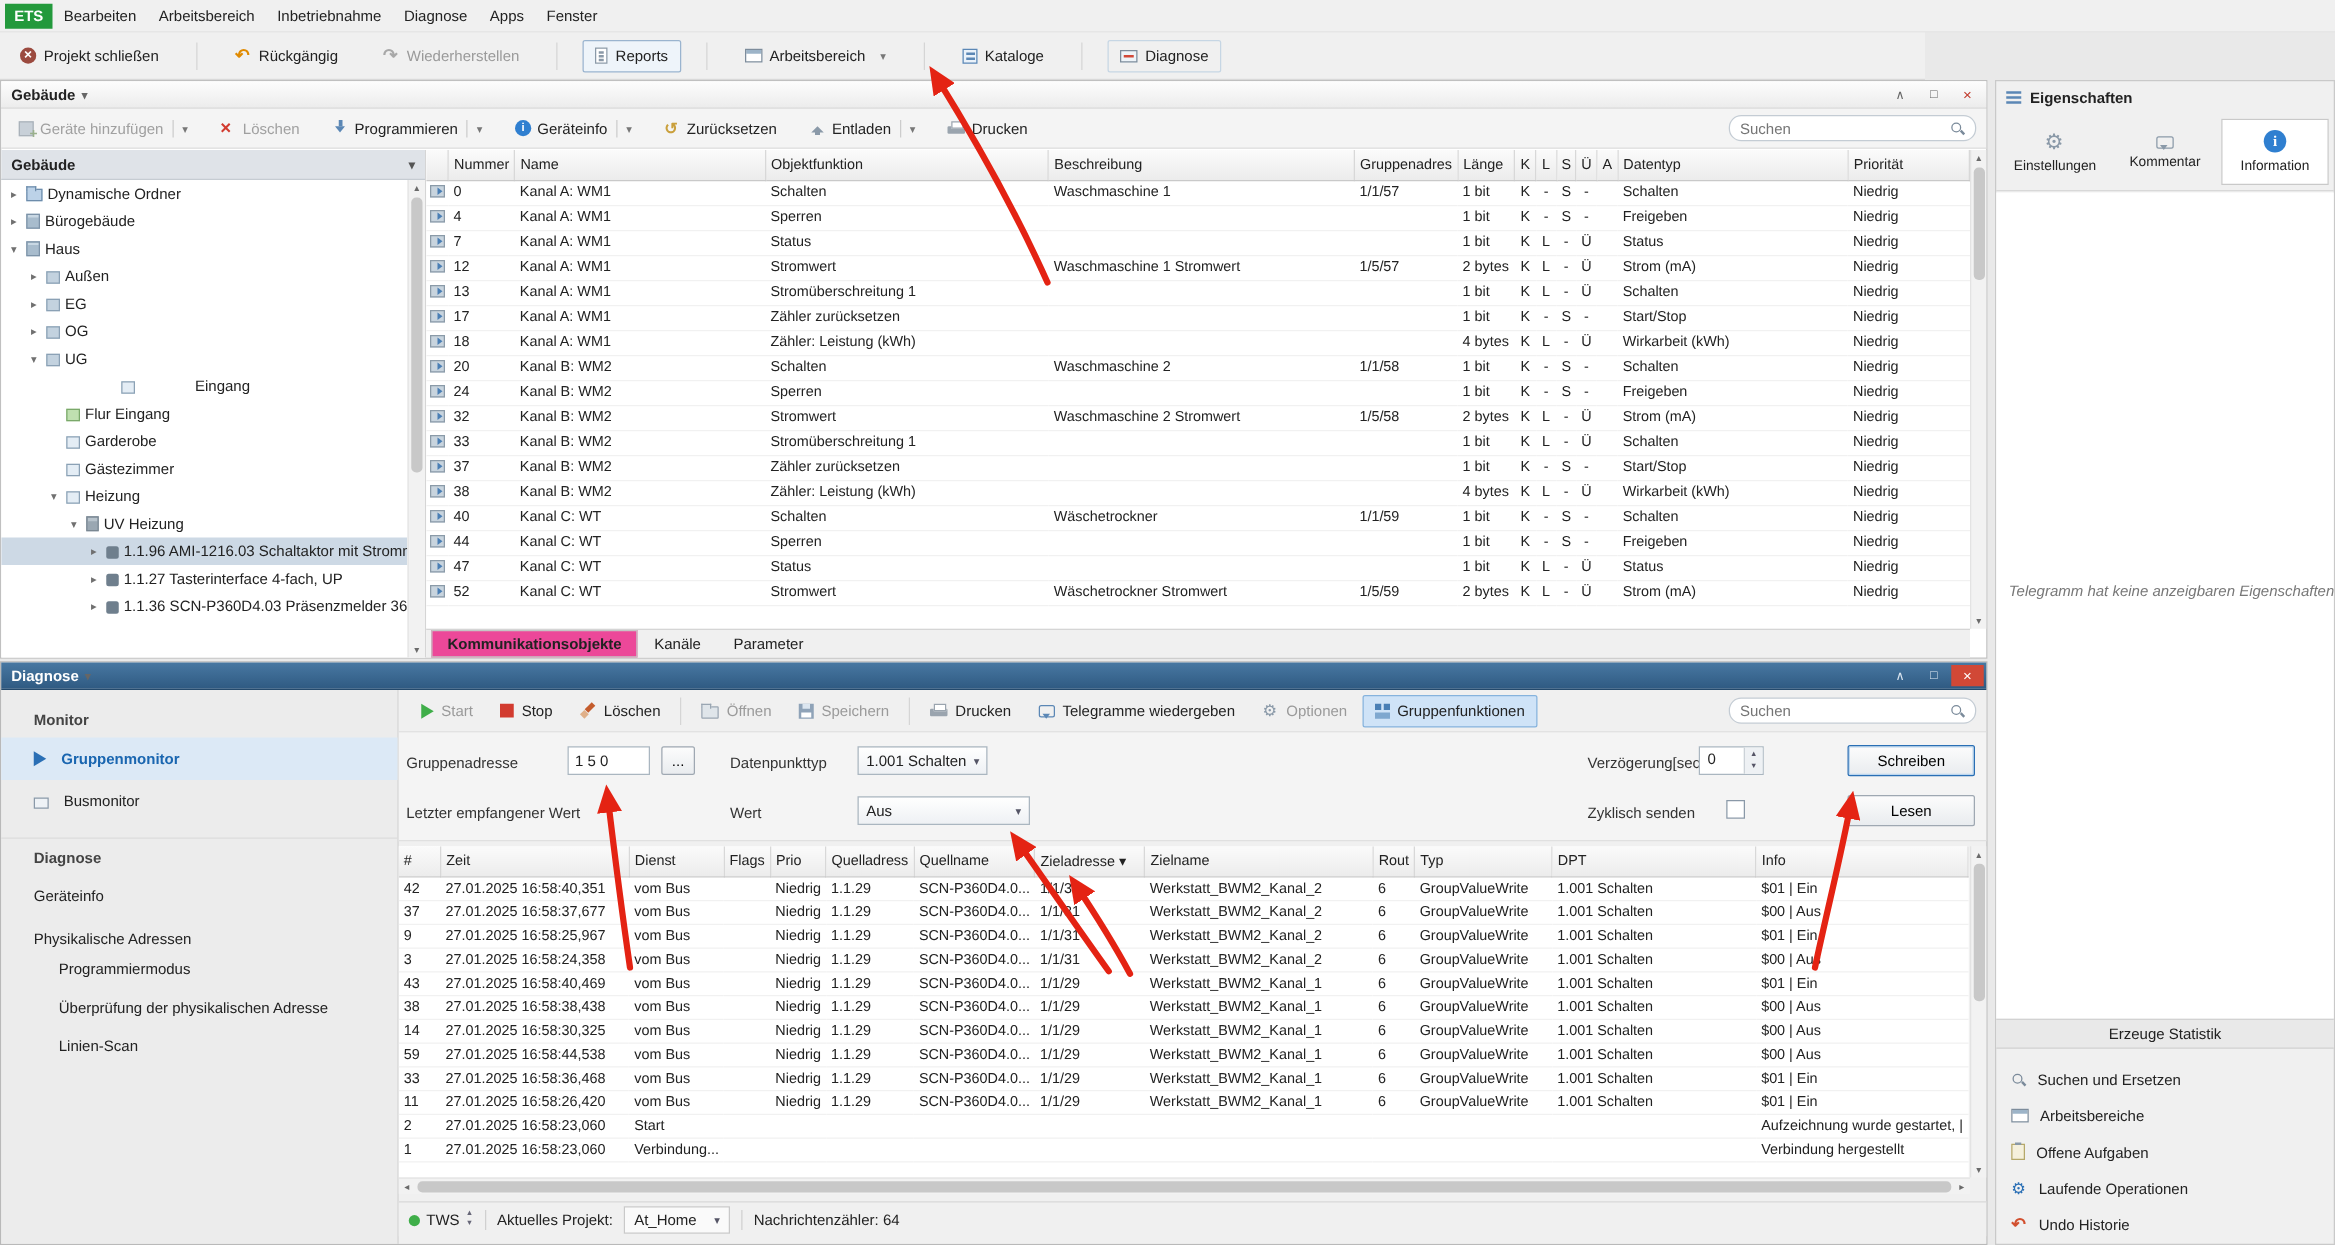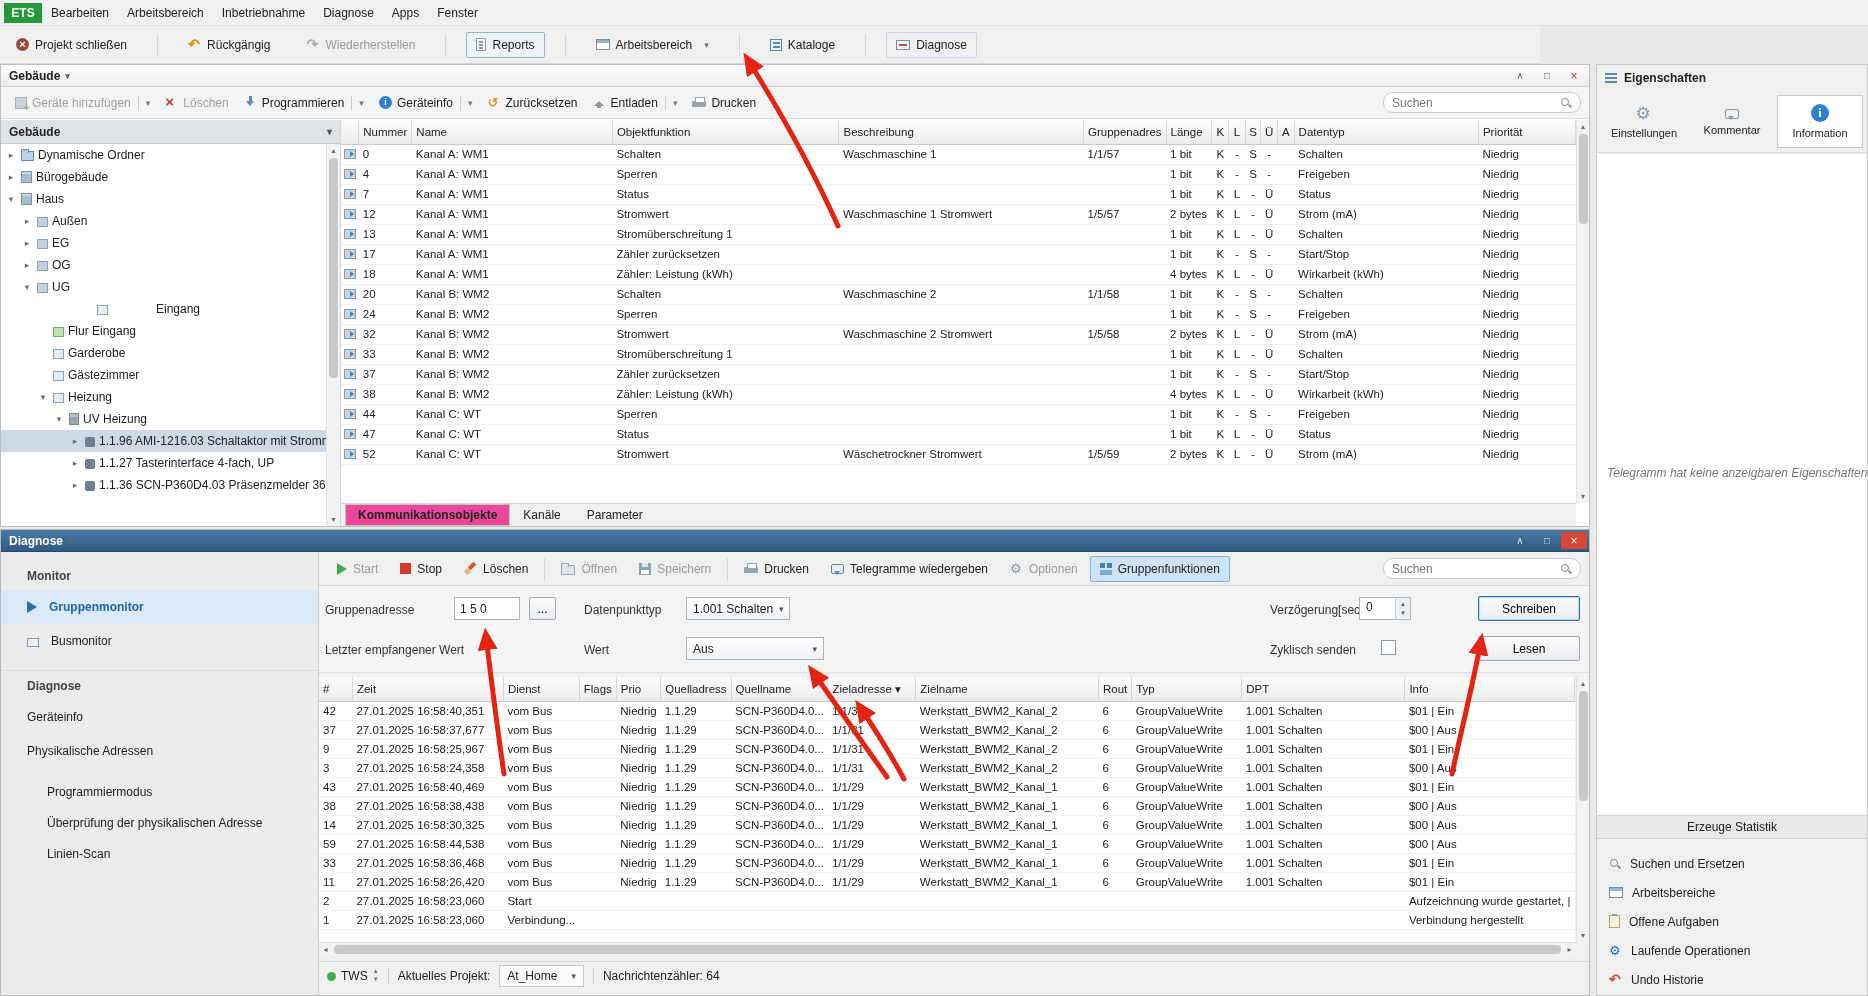--- a/index.html
+++ b/index.html
@@ -33,21 +33,21 @@
   background:linear-gradient(#fdfdfd,#ececec);border-bottom:1px solid #d0d0d0}
 .ph-title{font-weight:bold;display:flex;gap:5px;align-items:center}
 .ph-title .caret{font-size:9px;color:#666}
 .win-btns{margin-left:auto;display:flex;gap:1px}
 .wb{width:26px;height:17px;display:flex;align-items:center;justify-content:center;color:#666;font-size:10px;background:transparent}
 .wb.close{color:#c0392b;font-size:12px}
 
 
 #gebaeude{position:absolute;left:0;top:64px;width:1590px;height:463px;background:#fff;border:1px solid #c0c0c0}
 .g-toolbar{height:32px;display:flex;align-items:center;background:#f4f4f4;border-bottom:1px solid #ddd;padding:0 8px;gap:2px}
-#g-tools{display:flex;align-items:flex-start;gap:3px}
+#g-tools{display:flex;align-items:flex-start;gap:14px}
 .gtb{display:flex;align-items:center;gap:5px;padding:3px 6px}
 .gtb.dis .lbl{color:#a0a0a0}
 .gtb .split{width:1px;height:14px;background:#ccc;margin:0 2px}
 .searchbox{margin-left:auto;width:198px;height:21px;border:1px solid #c4ccd4;border-radius:10px;background:#fff;
   display:flex;align-items:center;padding:0 8px;gap:6px}
 .searchbox input{border:none;outline:none;flex:1;font:inherit;color:#555;background:transparent;min-width:0}
 .g-body{position:absolute;top:55px;left:0;right:0;bottom:0;display:flex}
 .tree-col{width:340px;border-right:1px solid #d5d5d5;position:relative;background:#fff}
 .tree-selector{height:24px;background:#dfe3e8;border-bottom:1px solid #c6ccd2;display:flex;align-items:center;
   padding:0 8px;font-weight:bold}
@@ -87,21 +87,21 @@
 #diagnose{position:absolute;left:0;top:529px;width:1590px;height:467px;background:#f0f0f0;border:1px solid #b9b9b9}
 #diagnose .panel-head{background:linear-gradient(#4878a2,#2f5a82);border-bottom:1px solid #24496b;color:#fff}
 #diagnose .wb{color:#dce6f0}
 #diagnose .wb.close{background:#d14836;color:#fff}
 .d-body{position:absolute;top:22px;left:0;right:0;bottom:0;display:flex}
 #d-sidebar{width:318px;background:#ececec;border-right:1px solid #d0d0d0;padding-top:8px}
 .sb-section{height:30px;display:flex;align-items:flex-end;padding:0 0 7px 26px;font-weight:bold;color:#444}
 .sb-section.later{margin-top:12px;border-top:1px solid #dcdcdc}
 .sb-item{height:34px;display:flex;align-items:center;gap:12px;padding-left:26px}
 .sb-item.sel{background:#dce9f6;color:#1a66b0;font-weight:bold}
-.sb-sub{height:31px;display:flex;align-items:flex-end;padding-left:46px}
+.sb-sub{height:31px;display:flex;align-items:flex-start;padding-left:46px}
 .d-main{flex:1;position:relative;background:#f0f0f0}
 #d-toolbar{position:absolute;left:0;top:0;right:0;height:34px;background:#f0f0f0;border-bottom:1px solid #ddd;
   display:flex;align-items:center;padding:0 8px;gap:2px}
 .tbtn.toggled{background:#cfe3f7;border-color:#86b3dd}
 .gf-panel{position:absolute;left:0;top:34px;right:0;height:87px;background:#f4f4f4;border-bottom:1px solid #e0e0e0}
 .gf-label{position:absolute;color:#333;white-space:nowrap}
 .gf-input{position:absolute;height:23px;border:1px solid #aab6c0;background:#fff;padding:0 5px;font:inherit;color:#222}
 .gf-select{position:absolute;height:23px;border:1px solid #aab6c0;background:linear-gradient(#fff,#eef1f4);
   display:flex;align-items:center;padding:0 6px;gap:6px;white-space:nowrap}
 .gf-select .sel-caret{margin-left:auto;font-size:9px;color:#556}
@@ -649,20 +649,36 @@
                   <td class="c">K</td>
                   <td class="c">L</td>
                   <td class="c">-</td>
                   <td class="c">Ü</td>
                   <td class="c"></td>
                   <td>Wirkarbeit (kWh)</td>
                   <td>Niedrig</td>
                 </tr>
                 <tr>
                   <td class="c"><span class="ic ic-comobj"></span></td>
+                  <td>40</td>
+                  <td>Kanal C: WT</td>
+                  <td>Schalten</td>
+                  <td>Wäschetrockner</td>
+                  <td>1/1/59</td>
+                  <td>1 bit</td>
+                  <td class="c">K</td>
+                  <td class="c">-</td>
+                  <td class="c">S</td>
+                  <td class="c">-</td>
+                  <td class="c"></td>
+                  <td>Schalten</td>
+                  <td>Niedrig</td>
+                </tr>
+                <tr>
+                  <td class="c"><span class="ic ic-comobj"></span></td>
                   <td>44</td>
                   <td>Kanal C: WT</td>
                   <td>Sperren</td>
                   <td></td>
                   <td></td>
                   <td>1 bit</td>
                   <td class="c">K</td>
                   <td class="c">-</td>
                   <td class="c">S</td>
                   <td class="c">-</td>

